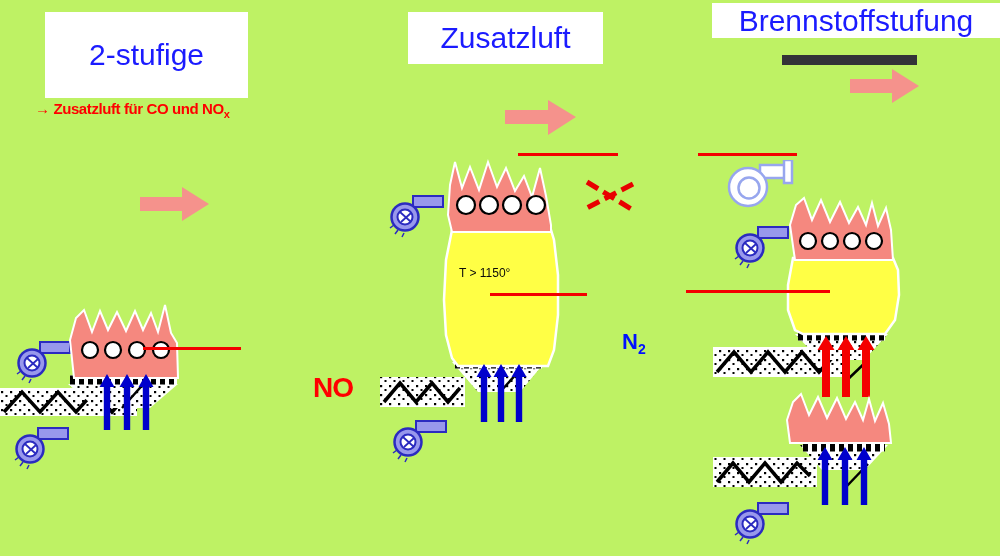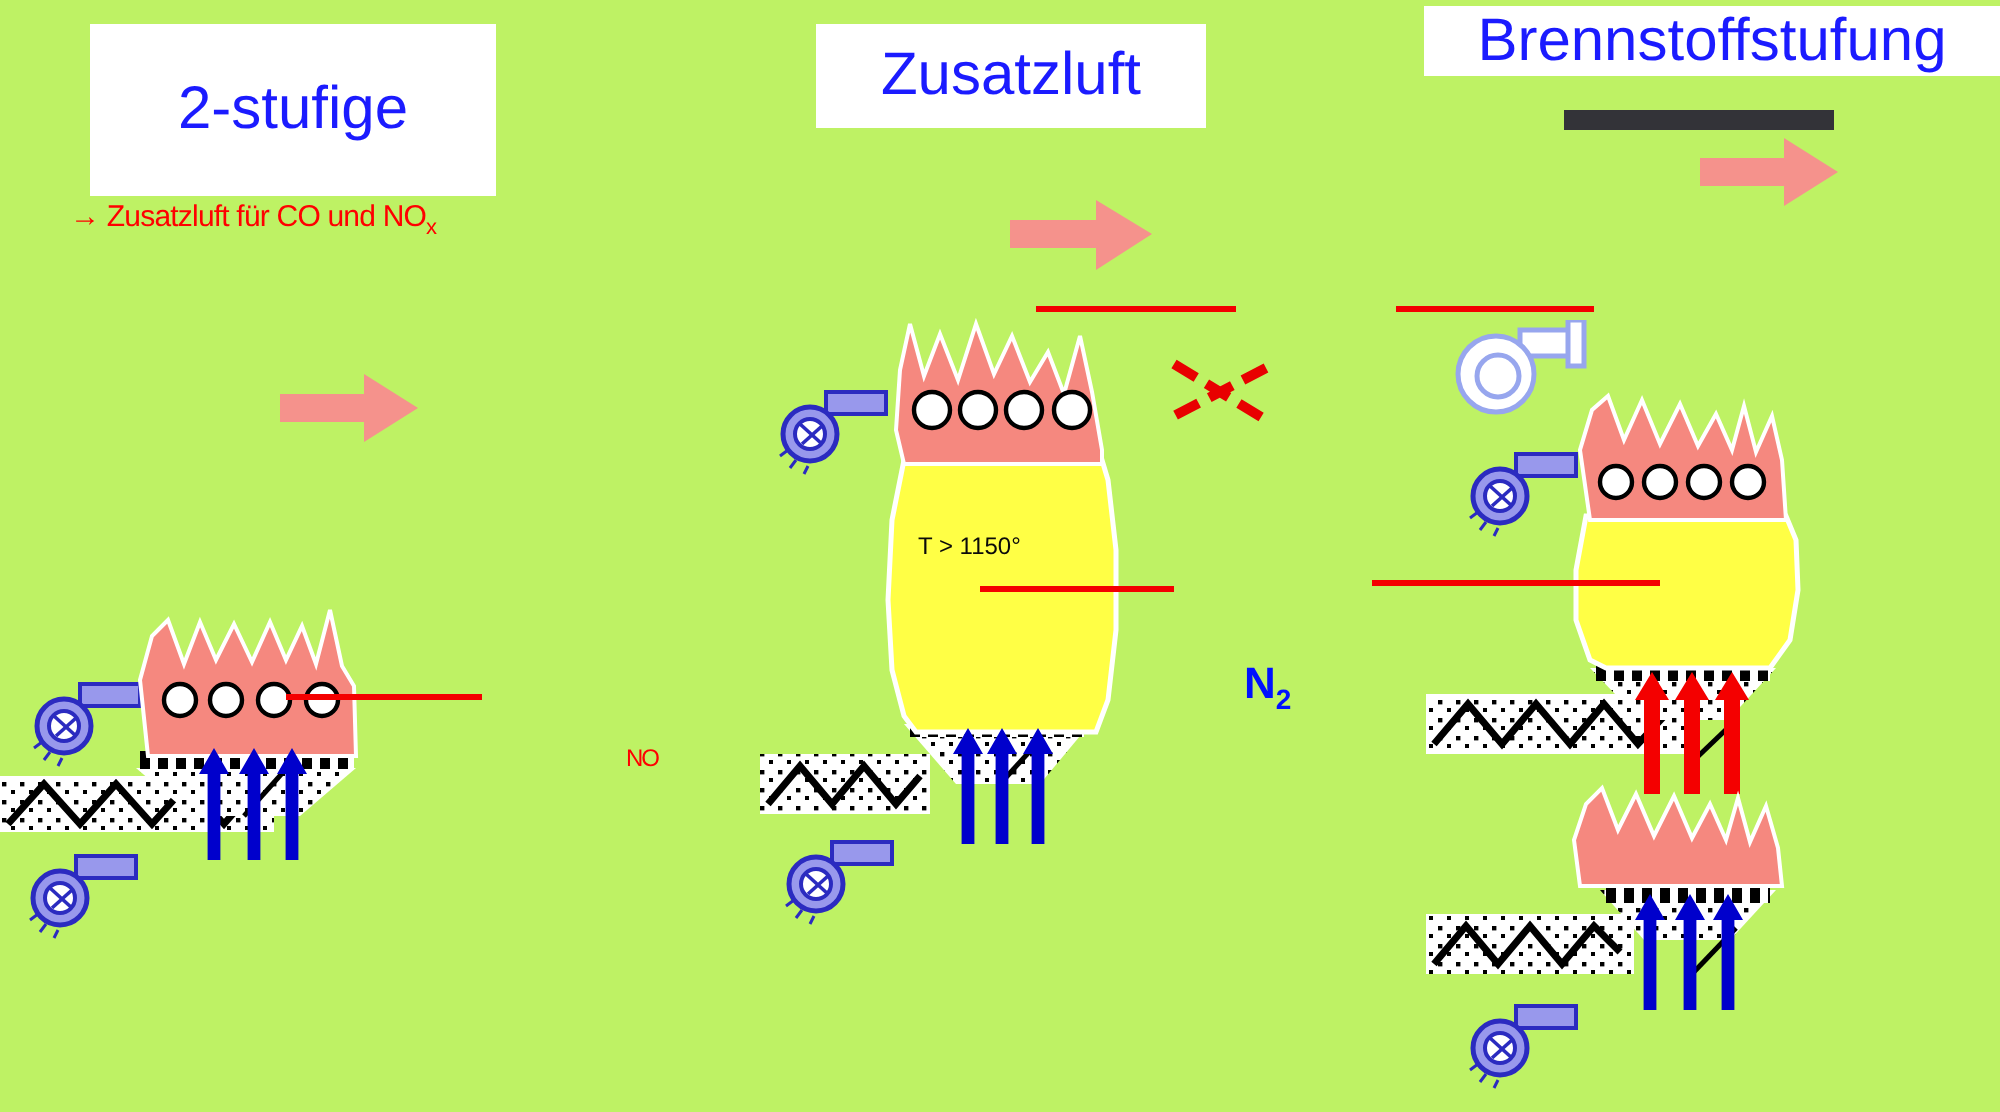--- a/index.html
+++ b/index.html
@@ -2,26 +2,26 @@
 <html><head>
 <meta charset="utf-8">
 <style>
   html,body{margin:0;padding:0;background:#000;}
   #canvas{position:relative;width:1000px;height:556px;background:#bef264;overflow:hidden;
           font-family:"Liberation Sans",sans-serif;}
   .abs{position:absolute;}
   .titlebox{background:#fff;color:#1b1bff;text-align:center;z-index:6;
             display:flex;flex-direction:column;justify-content:center;}
   .titlebox .tline{font-size:30px;line-height:38px;color:#1b1bff;}
-  .rednote{color:#ff0000;font-weight:normal;font-size:15px;letter-spacing:-0.4px;
+  .rednote{color:#ff0000;font-weight:bold;font-size:15px;letter-spacing:-0.4px;
            white-space:nowrap;z-index:6;}
   .rednote sub{font-size:11px;}
   .redline{background:#f40000;height:3px;z-index:7;}
   .pinkarrow{z-index:6;}
-  .nolabel{color:#ff0000;font-weight:normal;font-size:12px;z-index:7;letter-spacing:-1px;}
+  .nolabel{color:#ff0000;font-weight:bold;font-size:28px;z-index:7;letter-spacing:-1px;}
   .n2label{color:#0011ff;font-weight:bold;font-size:22px;z-index:7;margin-top:31px;}
   .n2label sub{font-size:14px;}
   .templabel{color:#0a0a0a;font-size:12px;z-index:7;white-space:nowrap;}
   .darkbar{background:#333338;z-index:2;}
   svg{display:block;}
   .diag{z-index:4;}
 </style>
 </head>
 <body>
 

